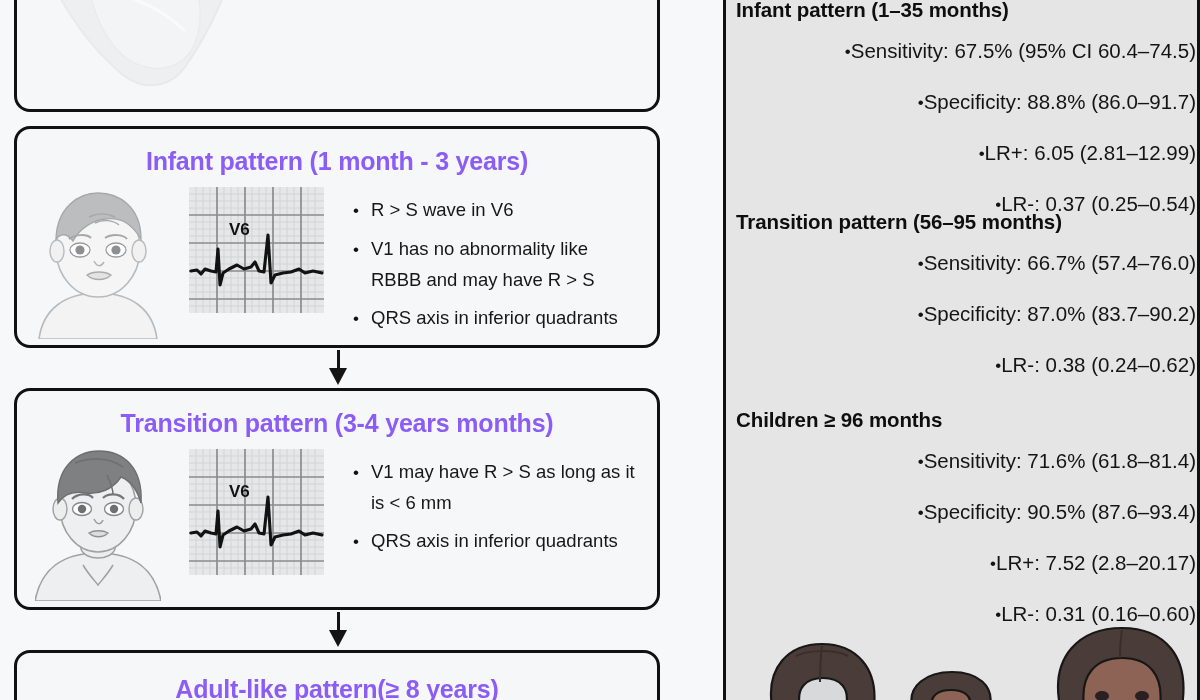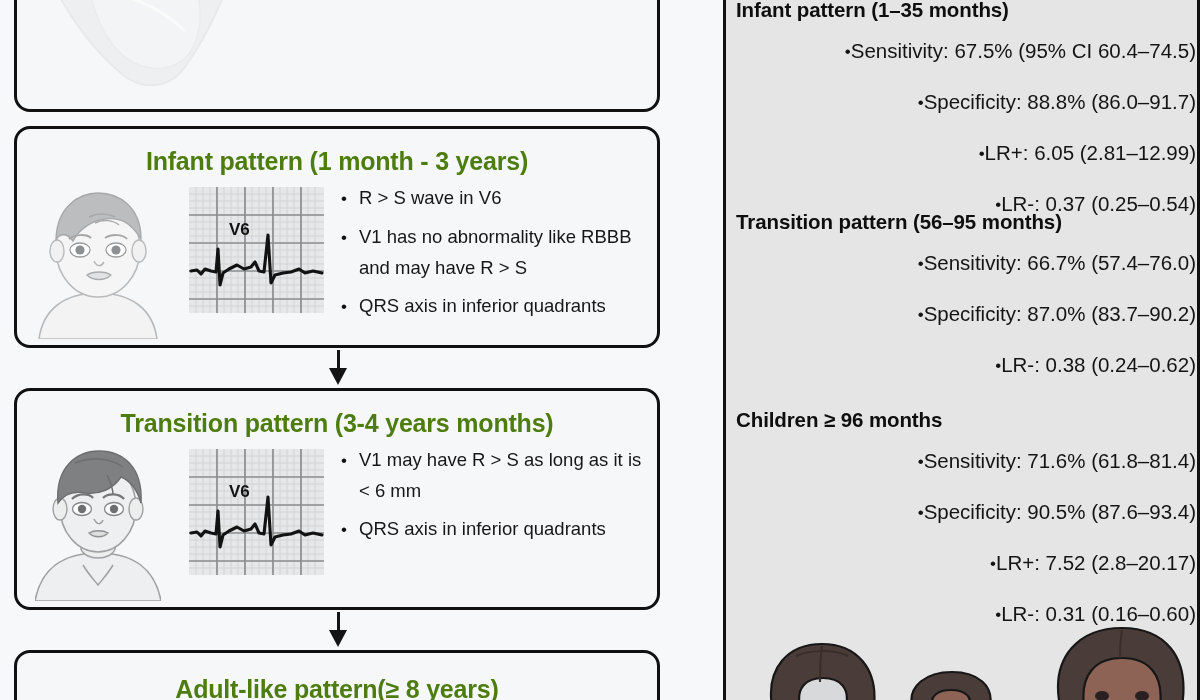--- a/index.html
+++ b/index.html
@@ -36,35 +36,35 @@
   .box-transition{top:388px;height:222px;}
   .box-adult{top:650px;height:130px;}
 
   .heart-art{
     position:absolute;left:-22px;top:-120px;width:300px;height:320px;
     opacity:.55;pointer-events:none;
   }
 
   .flow-title{
     position:absolute;left:0;right:0;text-align:center;
-    font-weight:bold;font-size:25px;color:#4d7c0f;letter-spacing:-.2px;
+    font-weight:bold;font-size:25px;color:#8b5cf6;letter-spacing:-.2px;
   }
   .box-infant .flow-title{top:18px;}
   .box-transition .flow-title{top:18px;}
   .box-adult .flow-title{top:22px;}
 
   .avatar-slot{position:absolute;left:18px;top:54px;width:126px;height:156px;overflow:hidden;}
   .ecg-slot{position:absolute;left:172px;top:58px;width:125px;height:126px;}
 
   .bullets{
     position:absolute;left:322px;top:54px;width:310px;
     font-size:18.5px;color:#171717;line-height:30px;
   }
   .bullets li{margin:0 0 8px 0;}
-  .bullets ul{margin:0;padding-left:20px;list-style:none;}
+  .bullets ul{margin:12px;padding-left:20px;list-style:none;}
   .bullets li:before{
     content:"\2022";color:#111;display:inline-block;
     width:18px;margin-left:-18px;font-size:17px;
   }
 
   
   .arrow{position:absolute;left:331px;width:14px;}
   .arrow .stem{position:absolute;left:6px;top:0;width:2.5px;height:22px;background:#141414;}
   .arrow .head{
     position:absolute;left:0;top:18px;width:0;height:0;

